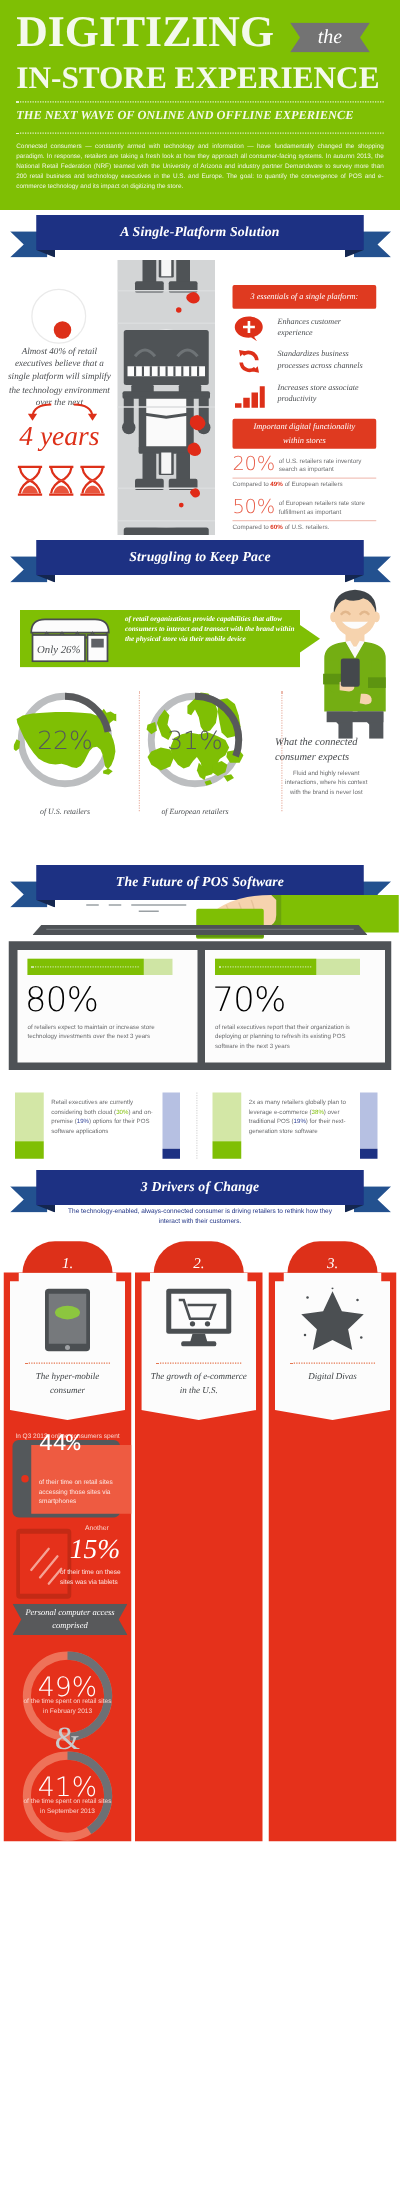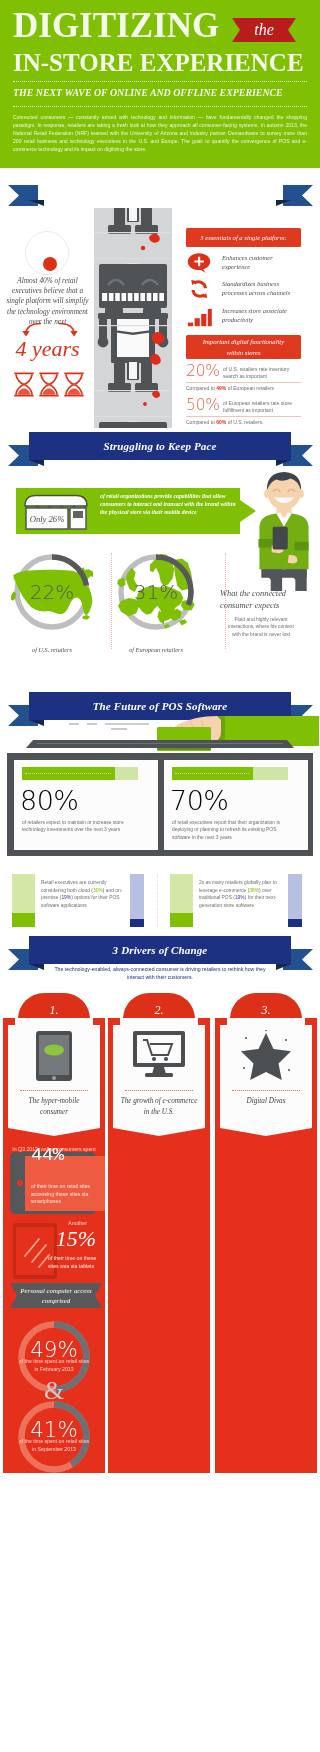--- a/index.html
+++ b/index.html
@@ -6,21 +6,21 @@
   body { width:320px; background:#fff; font-family:"Liberation Sans", sans-serif; -webkit-font-smoothing:antialiased; }
   .page { width:320px; position:relative; overflow:hidden; }
   html,body{overflow-x:hidden;}
 
   
   .hero { background:#7FBF04; height:168px; padding:0 13px; position:relative; }
   .hero-l1 { font-family:"Liberation Serif", serif; font-weight:bold; color:#F4F9EC;
              font-size:35px; line-height:35px; display:block; position:absolute;
              left:13px; top:8px; }
   .hero-badge { position:absolute; left:232px; top:18px; width:64px; height:24px;
-                background:#b91c1c; color:#fff; font-family:"Liberation Serif", serif;
+                background:#737373; color:#fff; font-family:"Liberation Serif", serif;
                 font-style:italic; font-size:16px; line-height:24px; text-align:center;
                 clip-path:polygon(0 0, 8px 50%, 0 100%, 100% 100%, calc(100% - 8px) 50%, 100% 0); }
   .hero-l2 { font-family:"Liberation Serif", serif; font-weight:bold; color:#F4F9EC;
              font-size:25px; line-height:25px; position:absolute; left:13px; top:50px; }
   .hdash { height:0; border-top:1px dotted rgba(255,255,255,.80); position:absolute;
            left:13px; right:13px; }
   .hero-sub { font-family:"Liberation Serif", serif; font-weight:bold; font-style:italic;
               color:#F4F9EC; font-size:9.9px; line-height:12px; position:absolute;
               left:13px; top:87px; }
   .hero-body { color:#F0F7E2; font-size:5.1px; line-height:8px; text-align:justify;
@@ -188,20 +188,23 @@
     <div class="hero-sub">THE NEXT WAVE OF ONLINE AND OFFLINE EXPERIENCE</div>
     <div class="hdash" style="top:106px"></div>
     <div class="hero-body">Connected consumers — constantly armed with technology and information — have fundamentally changed the shopping paradigm. In response, retailers are taking a fresh look at how they approach all consumer-facing systems. In autumn 2013, the National Retail Federation (NRF) teamed with the University of Arizona and industry partner Demandware to survey more than 200 retail business and technology executives in the U.S. and Europe. The goal: to quantify the convergence of POS and e-commerce technology and its impact on digitizing the store.</div>
   </div>
 
   <div class="ribbon">
     <div class="tail l"></div>
     <div class="tail r"></div>
     <div class="fold l"></div>
     <div class="fold r"></div>
+    <div class="bar">
+      <span>A Single-Platform Solution</span>
+    </div>
   </div>
 
   <div class="s1">
     <div class="robotband">
       <svg class="robot" style="top:-128px" viewBox="0 0 78 158">
         <use href="#robotsym"></use>
       </svg>
       <svg class="robot" style="top:30px" viewBox="0 0 78 158">
         <use href="#robotsym"></use>
       </svg>

